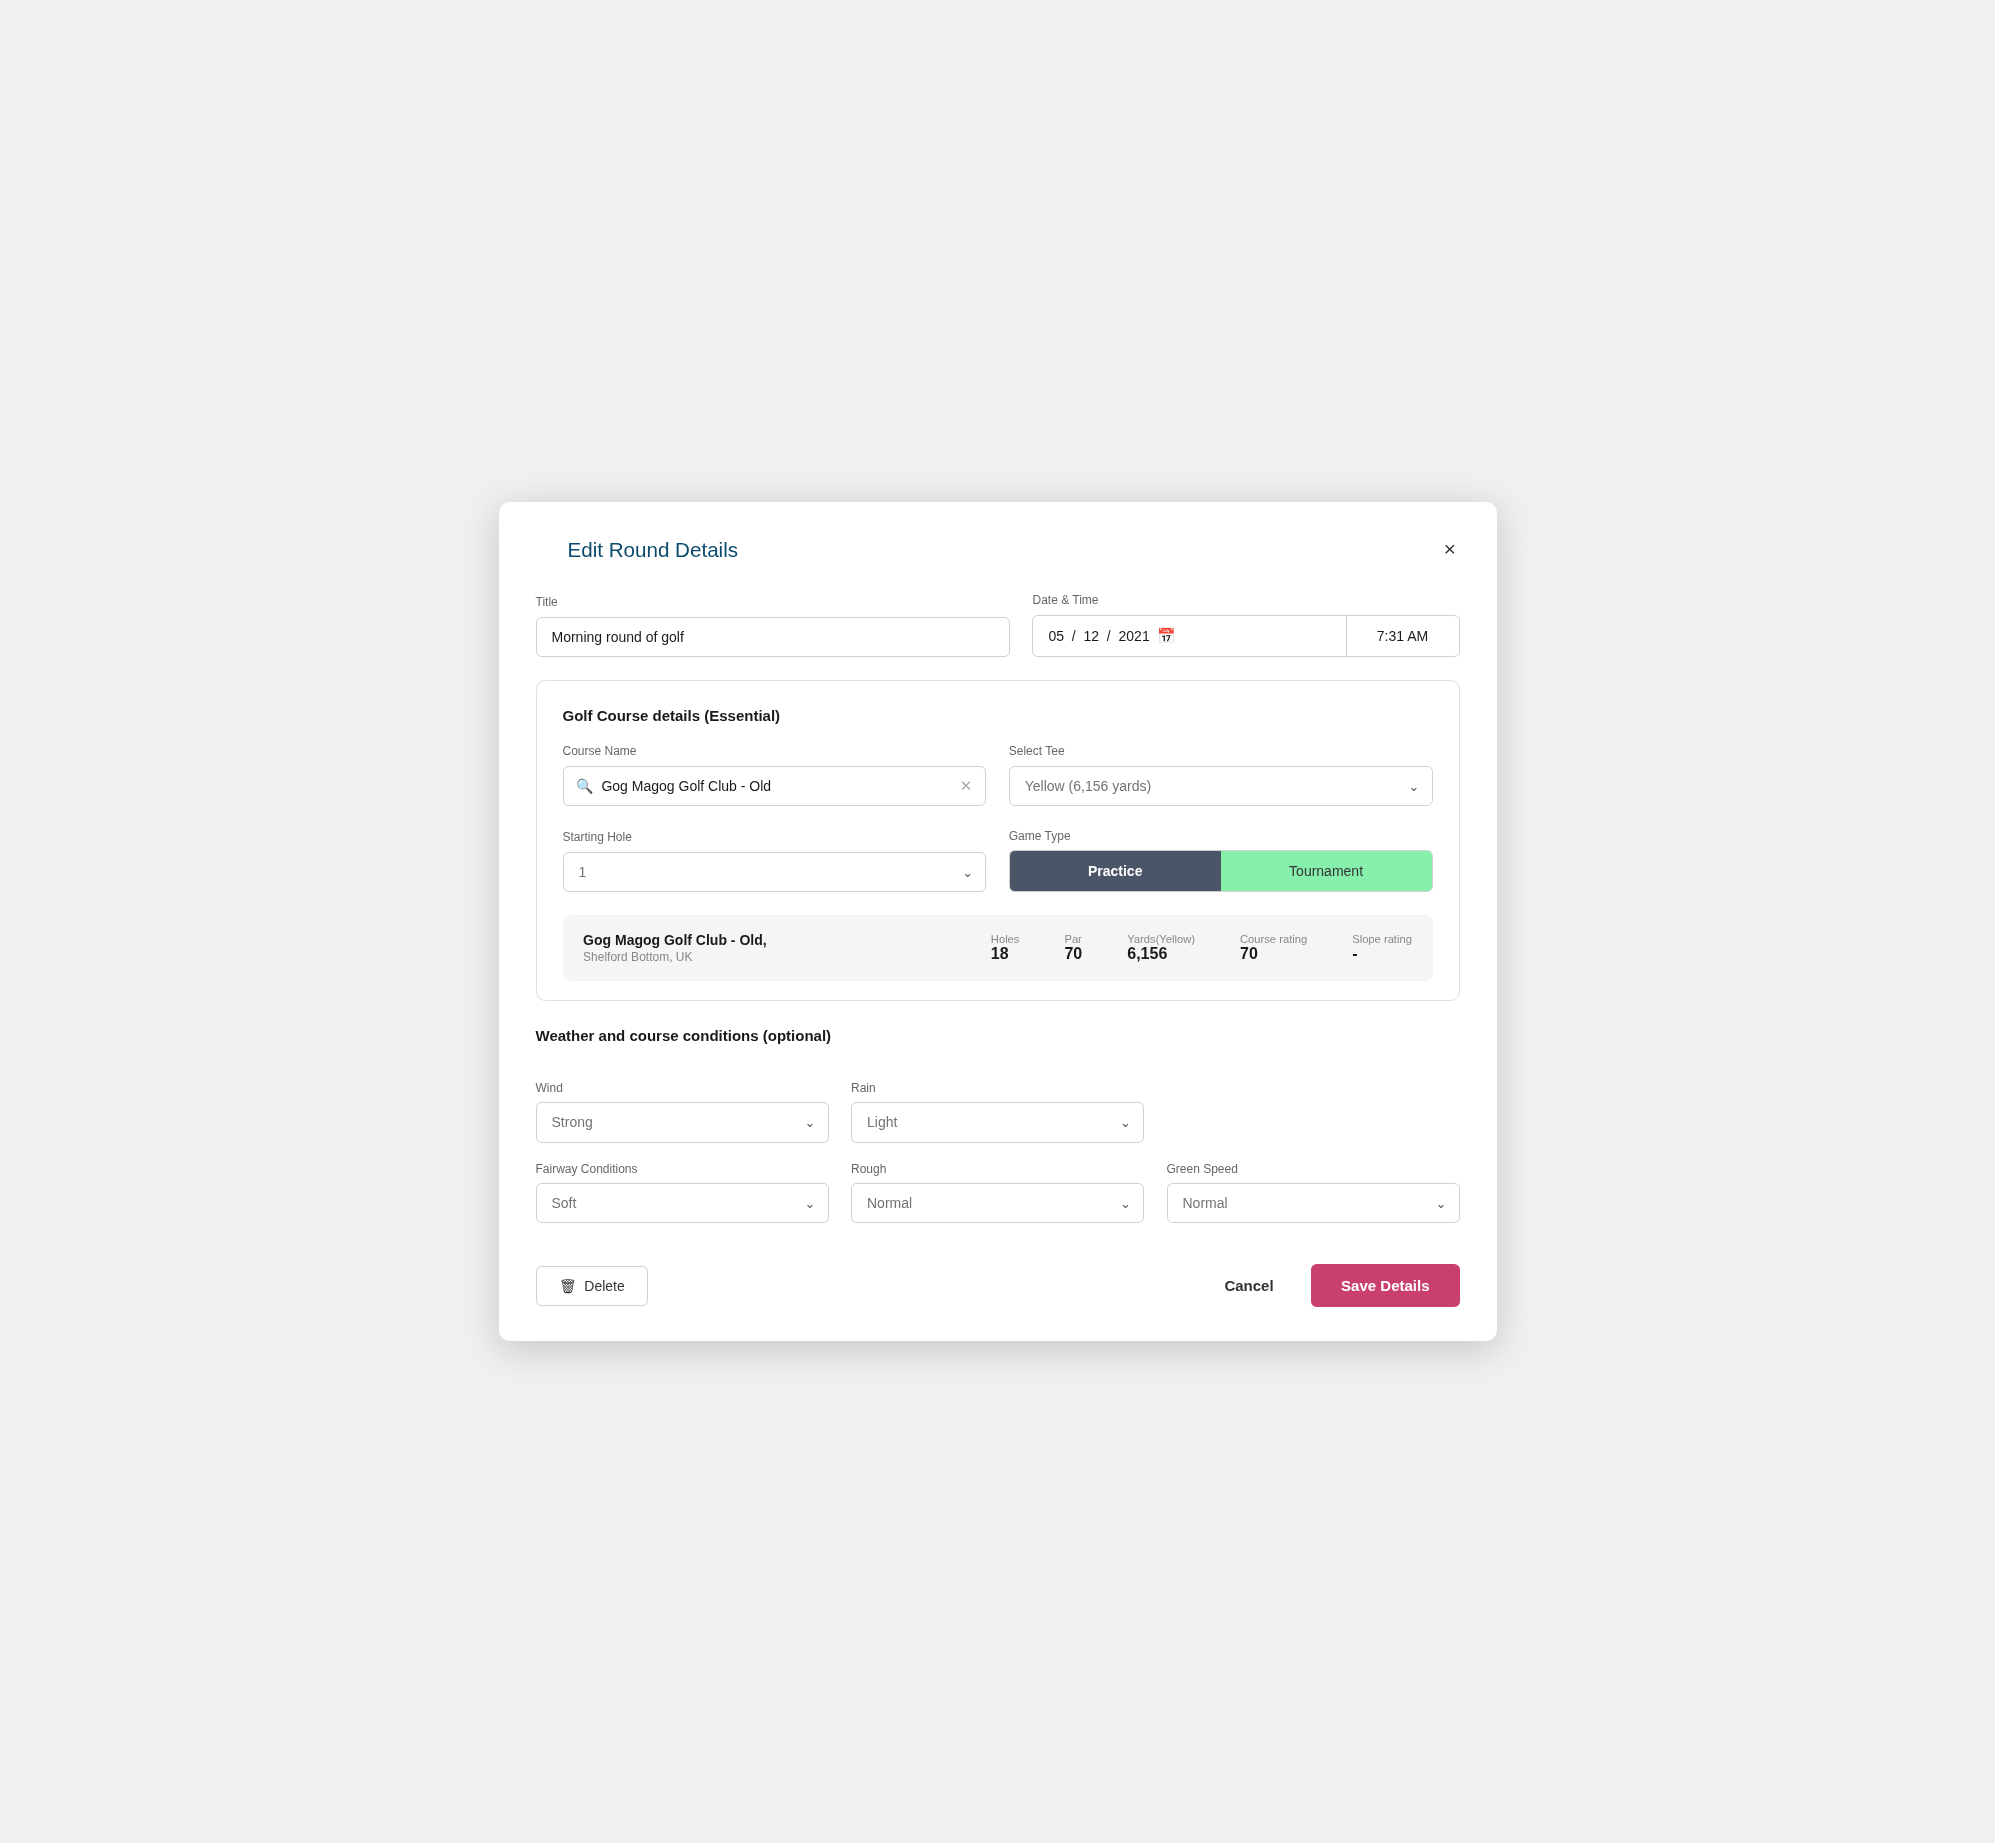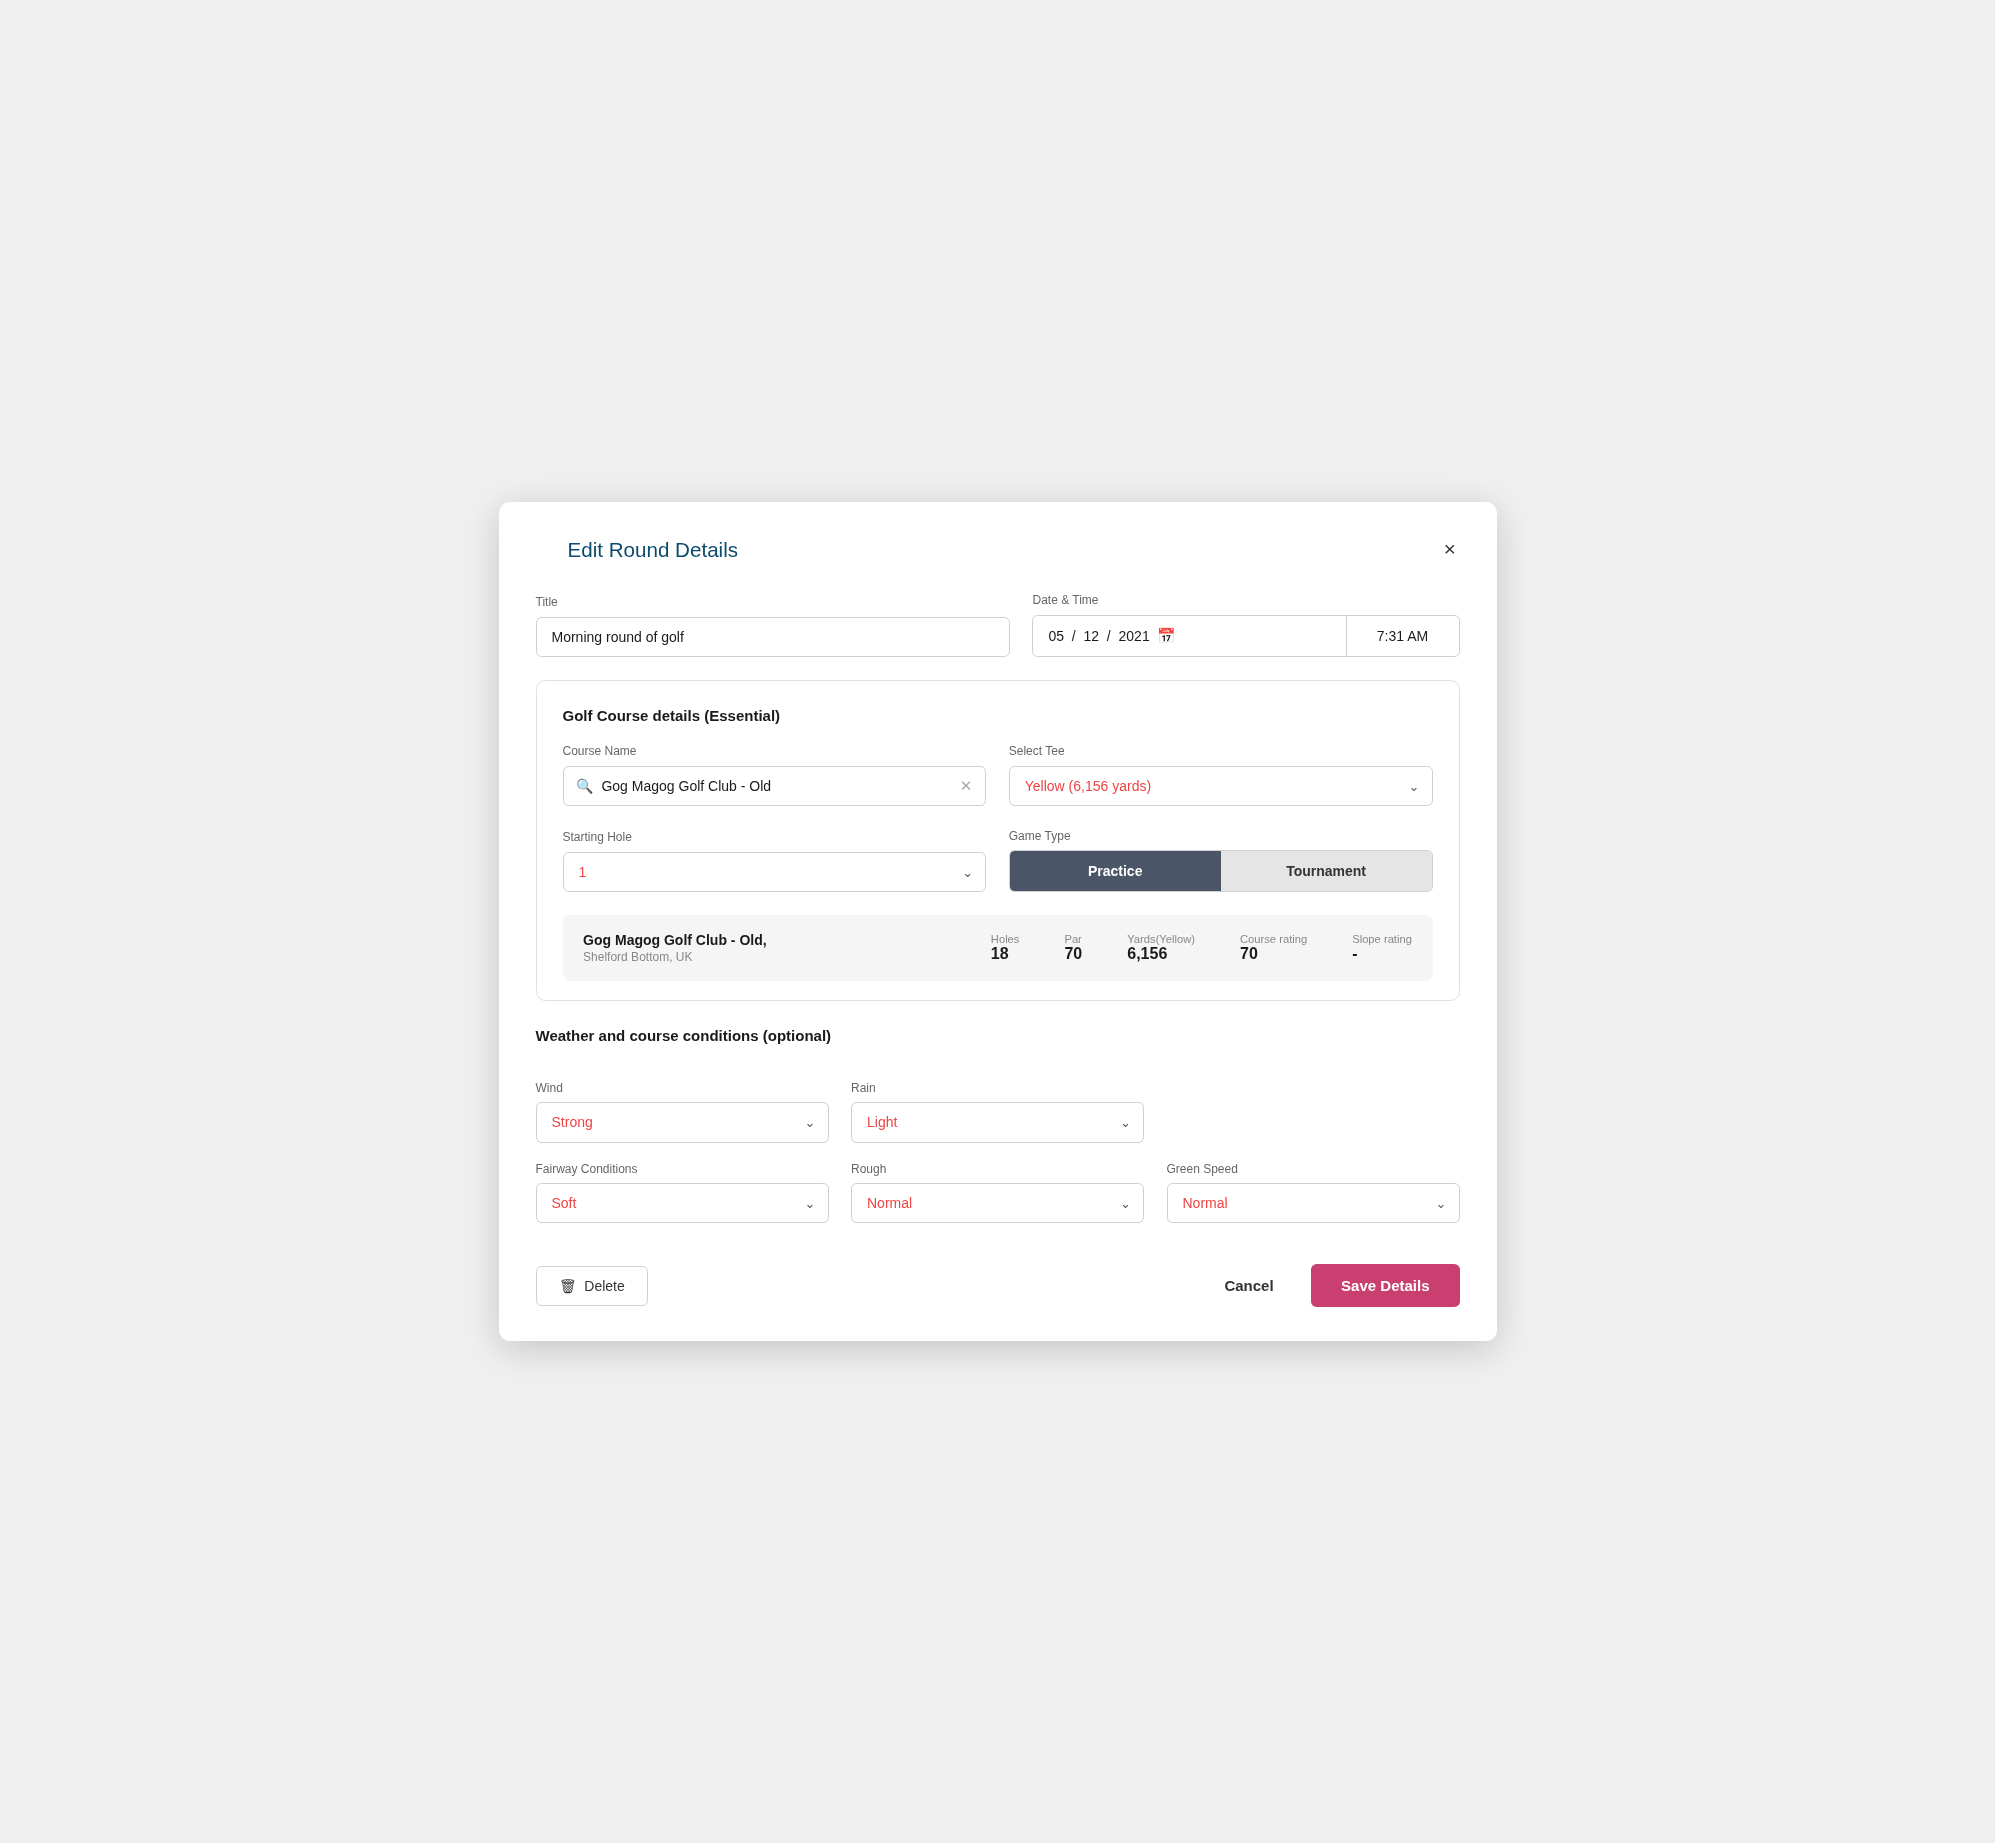--- a/index.html
+++ b/index.html
@@ -134,21 +134,21 @@
     .select-wrap {
       position: relative;
       flex: 1;
     }
     .select-wrap select {
       width: 100%;
       border: 1.4px solid #d0d0d0;
       border-radius: 5.6px;
       padding: 11.2px 41px 11.2px 15px;
       font-size: 14px;
-      color: #ef4444;
+      color: #737373;
       appearance: none;
       background: #fff;
       cursor: pointer;
       outline: none;
     }
     .select-arrow {
       position: absolute;
       right: 13px;
       top: 50%;
       transform: translateY(-50%);
@@ -160,23 +160,23 @@
       display: flex;
       border: 1.4px solid #d0d0d0;
       border-radius: 5.6px;
       overflow: hidden;
       flex: 1;
     }
     .toggle-btn {
       flex: 1;
       padding: 12px 0;
       border: none;
-      background: #e5e5e5;
-      font-size: 14px;
-      font-weight: 700;
+      background: #86efac;
+      font-size: 14px;
+      font-weight: 400;
       cursor: pointer;
       color: #333;
     }
     .toggle-btn.active {
       background: #4a5568;
       color: #fff;
       font-weight: 600;
     }
     .course-info-bar {
       background: #f5f5f5;

